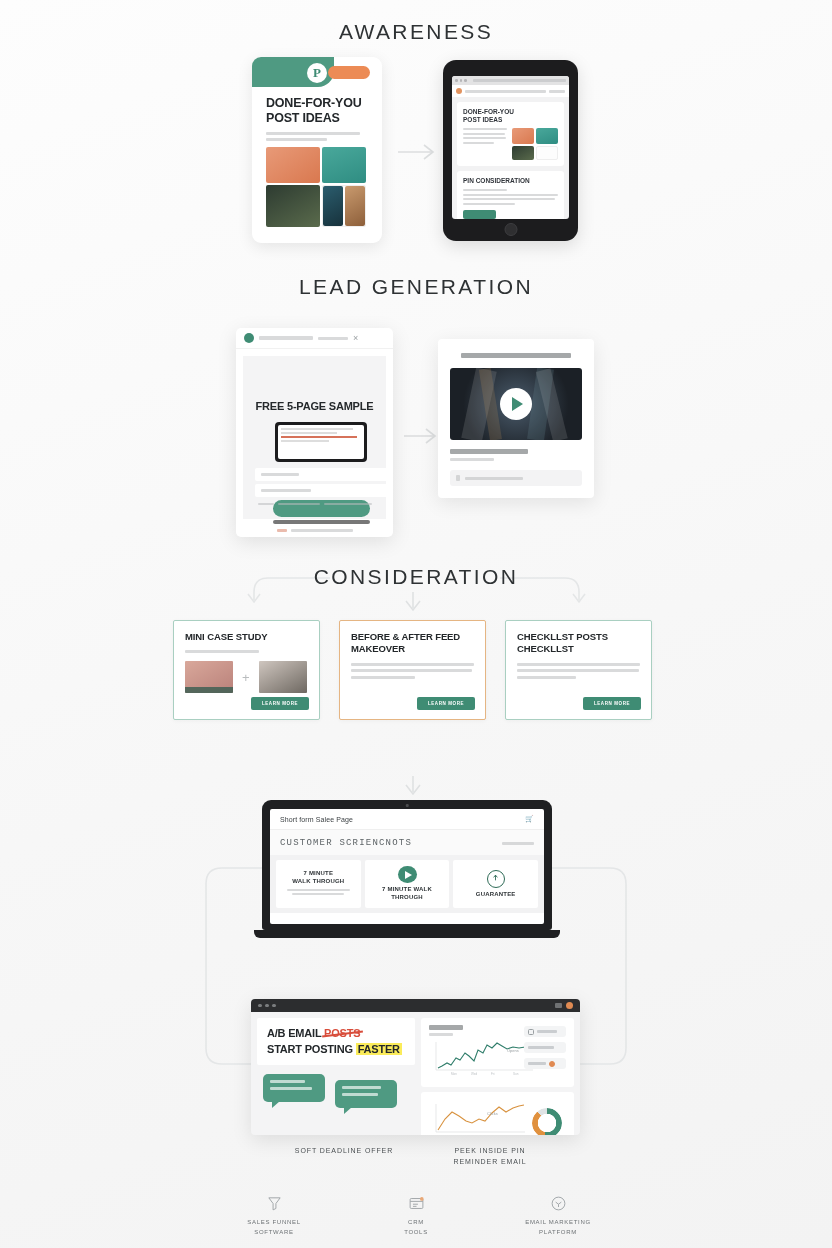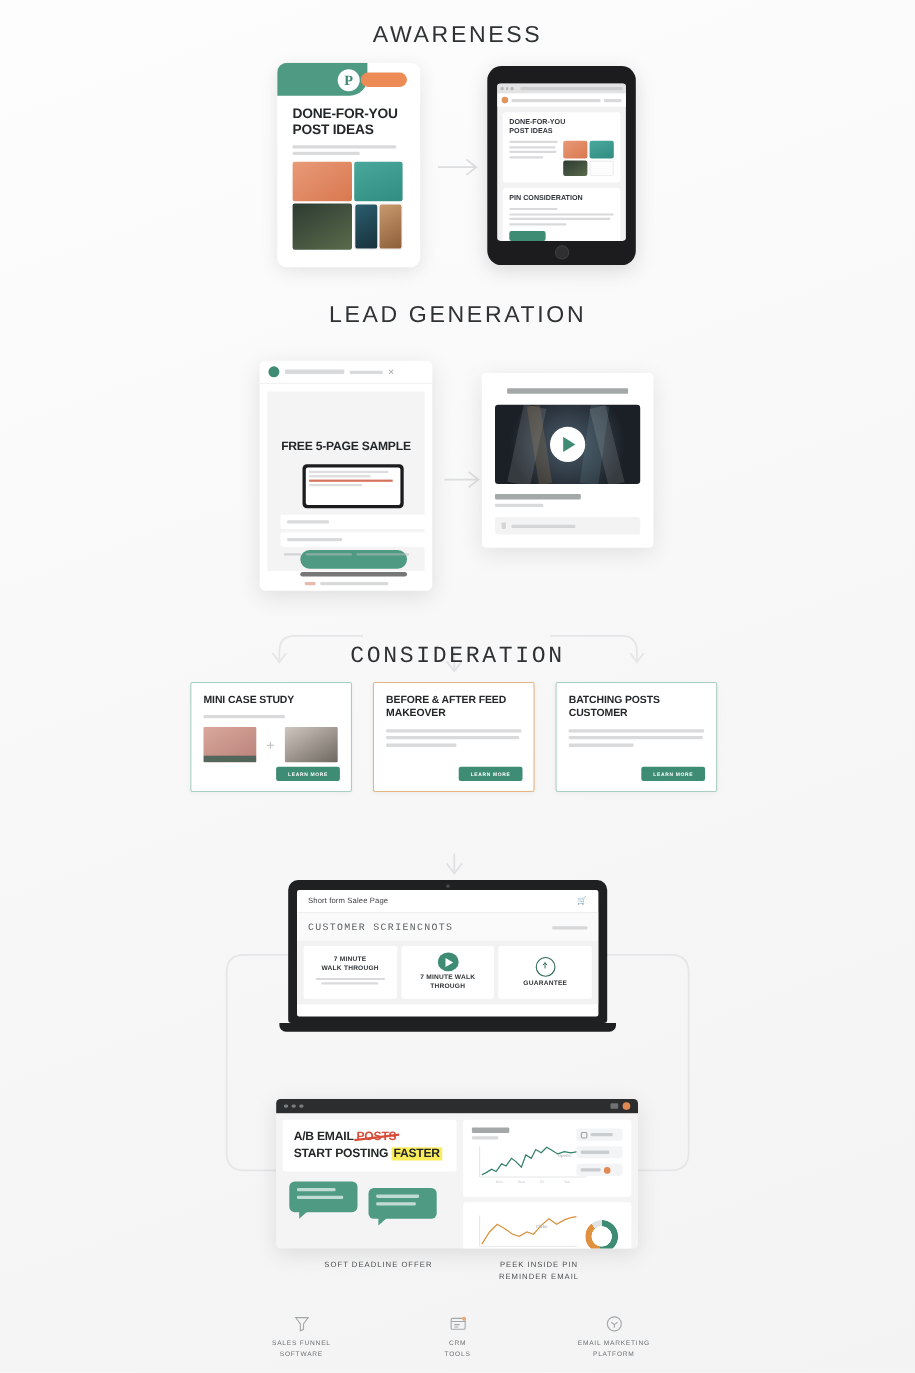--- a/index.html
+++ b/index.html
@@ -125,21 +125,21 @@
   .vc-play i { width:0;height:0;border-left: 11px solid #3f8c74;
                border-top: 7px solid transparent; border-bottom: 7px solid transparent; margin-left:3px;}
   .vc-cap { margin-top:9px; }
   .vc-cap .l1 { height:5px; width: 78px; }
   .vc-cap .l2 { height:3px; width: 44px; margin-top:4px;}
   .vc-input { margin-top:9px; height: 16px; background:#f3f3f4; border-radius:3px;
               display:flex; align-items:center; gap:5px; padding: 0 6px;}
   .vc-input .lorem { height:3px; width: 58px; }
 
   
-  #consideration-title { top: 586px; font-family: Liberation Mono, monospace; }
+  #consideration-title { top: 565px; }
   .consider-cards { position:absolute; left: 173px; top: 620px; display:flex; gap: 19px; }
   .c-card { width: 147px; height: 100px; background:#fff; border:1px solid #a9cfc1;
             border-radius: 2px; padding: 10px 11px; position: relative;
             box-shadow: 0 1px 4px rgba(0,0,0,.04); }
   .c-card.accent { border-color: #e5b583; }
   .c-title { font-size: 9.5px; font-weight: 700; color:#23272a; line-height: 1.3; letter-spacing:-.1px;}
   .c-text { margin-top: 7px; }
   .c-text div { height: 3px; margin-bottom: 3.5px; }
   .c-btn { position:absolute; right: 10px; bottom: 9px; width: 58px; height: 13px;
            background:#3f8c74; border-radius: 2px; display:flex; align-items:center; justify-content:center; }
@@ -426,21 +426,21 @@
         <div class="lorem" style="width:100%"></div>
         <div class="lorem" style="width:98%"></div>
         <div class="lorem" style="width:52%"></div>
       </div>
       <div class="c-btn">
         <span>LEARN MORE</span>
       </div>
     </div>
 
     <div class="c-card">
-      <div class="c-title">BATCHING POSTS CUSTOMER</div>
+      <div class="c-title">CHECKLLST POSTS CHECKLLST</div>
       <div class="c-text">
         <div class="lorem" style="width:100%"></div>
         <div class="lorem" style="width:99%"></div>
         <div class="lorem" style="width:48%"></div>
       </div>
       <div class="c-btn">
         <span>LEARN MORE</span>
       </div>
     </div>
   </div>

